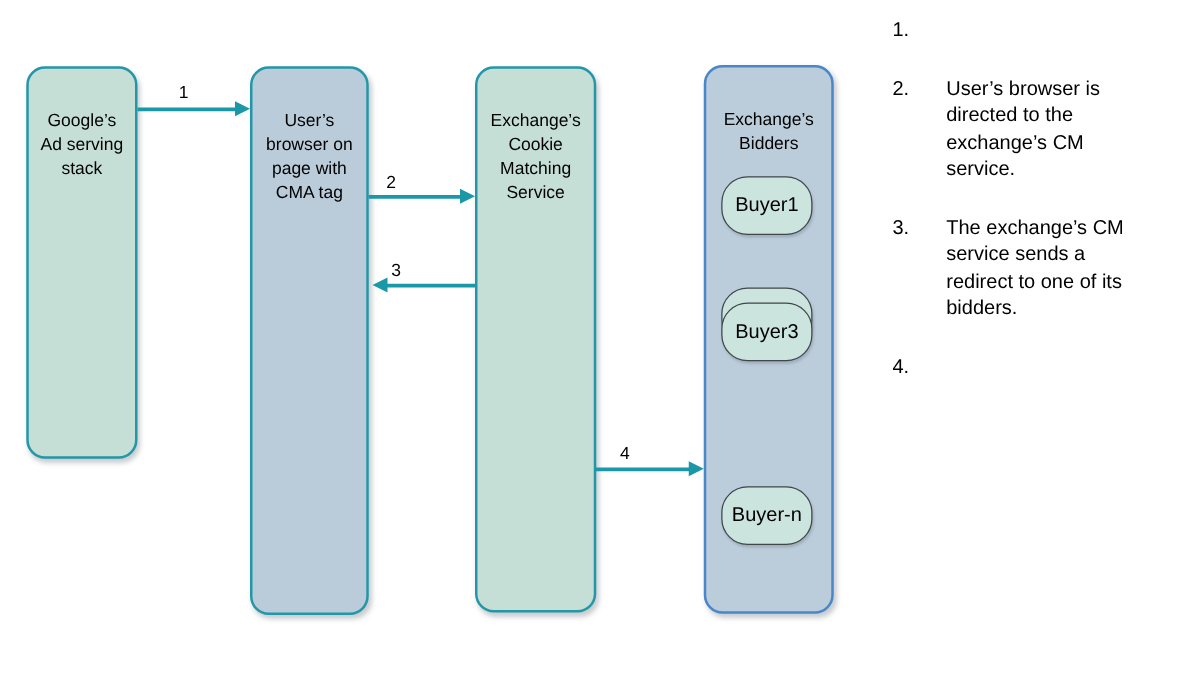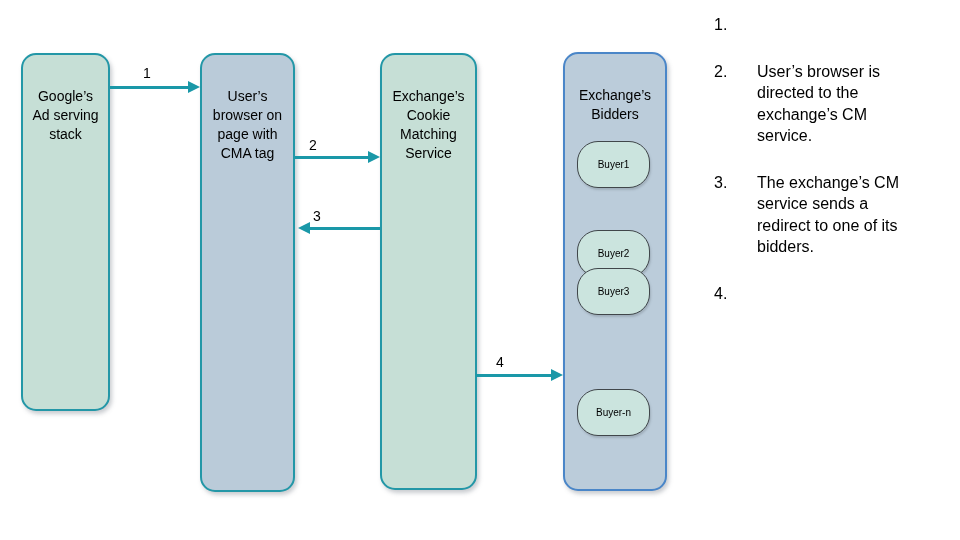--- a/index.html
+++ b/index.html
@@ -24,43 +24,43 @@
     border-radius:15px;
     text-align:center;
     font-size:14px;
     line-height:19px;
     padding-top:13px;
     white-space:pre-line;
     box-shadow:2px 3px 4px rgba(100,110,120,0.35);
   }
   .node.green{background:var(--green-fill);}
   .node.blue{background:var(--blue-fill);}
-  #node-google{left:21px;top:53px;width:89px;height:358px;}
+  #node-google{left:21px;top:53px;width:89px;height:314px;}
   #node-browser{left:200px;top:53px;width:95px;height:439px;}
   #node-cm{left:380px;top:53px;width:97px;height:437px;}
   #node-bidders{
     left:563px;top:52px;width:104px;height:439px;
     background:var(--bidders-fill);
     border-color:var(--bidders-border);
   }
 
   .buyer{
     position:absolute;
     left:12px;width:73px;height:47px;
     background:var(--buyer-fill);
     border:1.5px solid var(--buyer-border);
     border-radius:21px;
     display:flex;align-items:center;justify-content:center;
-    font-size:10px;
+    font-size:16px;
     white-space:normal;
     box-shadow:1px 2px 2px rgba(100,110,120,0.3);
   }
   #buyer-0{top:87px;}
   #buyer-1{top:143px;margin-top:33px;}
-  #buyer-2{top:214px;justify-content:center;}
+  #buyer-2{top:188px;justify-content:center;}
   #buyer-3{top:335px;}
 
   .arrow{position:absolute;height:12px;}
   .arrow .shaft{position:absolute;top:4.5px;height:3px;background:var(--arrow);}
   .arrow.right .shaft{left:0;right:11px;}
   .arrow.left  .shaft{left:11px;right:0;}
   .arrow .head{position:absolute;top:0;width:0;height:0;
     border-top:6px solid transparent;border-bottom:6px solid transparent;}
   .arrow.right .head{right:0;border-left:12px solid var(--arrow);}
   .arrow.left  .head{left:0;border-right:12px solid var(--arrow);}

